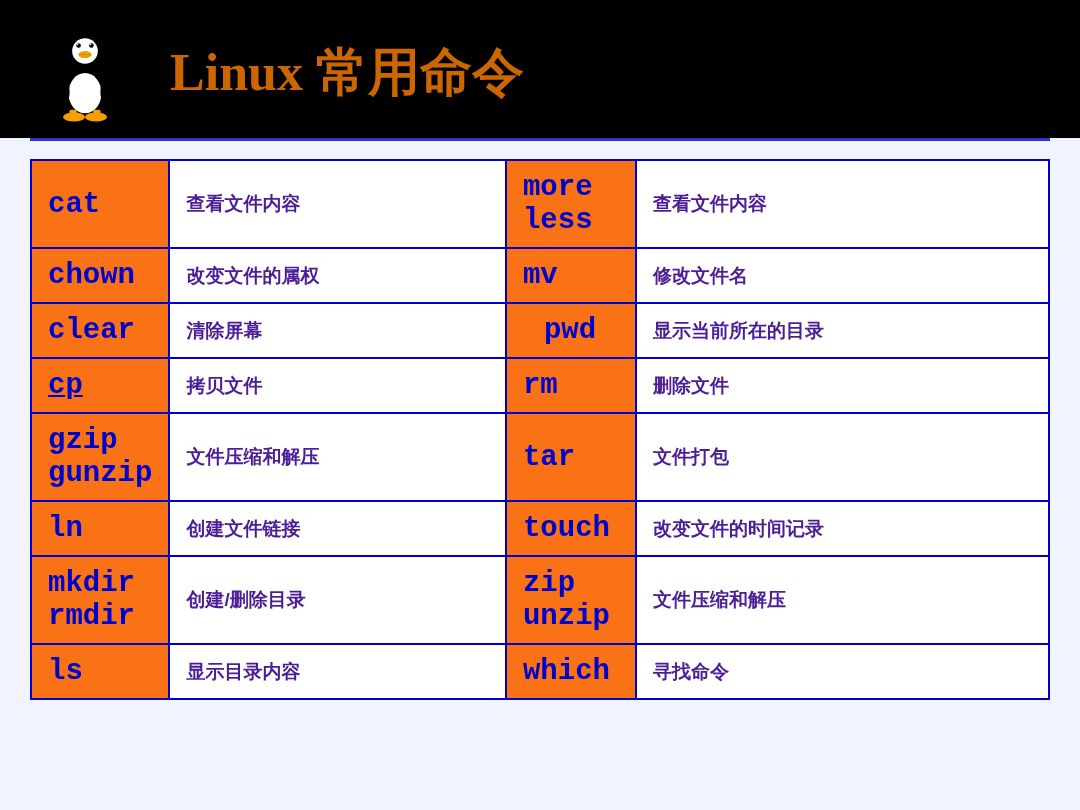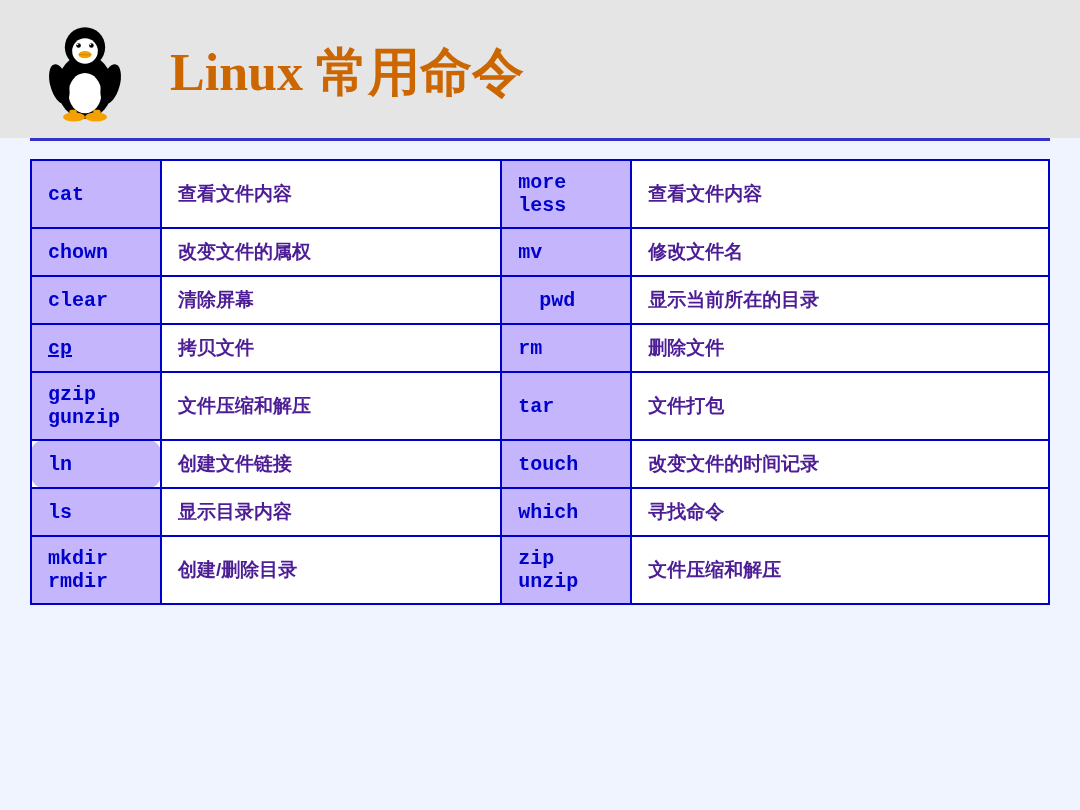--- a/index.html
+++ b/index.html
@@ -9,21 +9,21 @@
       width: 1080px;
       height: 810px;
       overflow: hidden;
       display: flex;
       flex-direction: column;
     }
     .header {
       display: flex;
       align-items: center;
       padding: 18px 40px 10px 30px;
-      background: #e5e5e5;
+      background: #000000;
     }
     .tux-container {
       width: 110px;
       height: 110px;
       flex-shrink: 0;
     }
     .tux-svg {
       width: 100%;
       height: 100%;
     }
@@ -53,24 +53,24 @@
       background: white;
     }
     td {
       border: 2px solid #0000cc;
       padding: 10px 16px;
       vertical-align: middle;
     }
     .cmd {
       color: #0000cc;
       font-family: 'Courier New', monospace;
-      font-size: 20px;
+      font-size: 29px;
       font-weight: bold;
       width: 130px;
-      background: #c4b5fd;
+      background: #f97316;
     }
     .desc {
       font-size: 19px;
       color: #4c1d95;
       font-weight: bold;
       background: #fff;
     }
   </style>
 </head>
 <body>
@@ -147,34 +147,34 @@
           <td class="desc">删除文件</td>
         </tr>
         <tr>
           <td class="cmd" style="white-space: pre-line;">gzip
 gunzip</td>
           <td class="desc">文件压缩和解压</td>
           <td class="cmd" style="white-space: pre-line;">tar</td>
           <td class="desc">文件打包</td>
         </tr>
         <tr>
-          <td class="cmd" style="white-space: pre-line; border-radius: 13px;">ln</td>
+          <td class="cmd" style="white-space: pre-line;">ln</td>
           <td class="desc">创建文件链接</td>
           <td class="cmd" style="white-space: pre-line; margin-left: 47px;">touch</td>
           <td class="desc">改变文件的时间记录</td>
-        </tr>
-        <tr>
-          <td class="cmd" style="white-space: pre-line;">ls</td>
-          <td class="desc">显示目录内容</td>
-          <td class="cmd" style="white-space: pre-line;">which</td>
-          <td class="desc">寻找命令</td>
         </tr>
         <tr>
           <td class="cmd" style="white-space: pre-line;">mkdir
 rmdir</td>
           <td class="desc">创建/删除目录</td>
           <td class="cmd" style="white-space: pre-line;">zip
 unzip</td>
           <td class="desc">文件压缩和解压</td>
         </tr>
+        <tr>
+          <td class="cmd" style="white-space: pre-line;">ls</td>
+          <td class="desc">显示目录内容</td>
+          <td class="cmd" style="white-space: pre-line;">which</td>
+          <td class="desc">寻找命令</td>
+        </tr>
       </tbody>
   </table>
 </div>
 
 </body></html>

